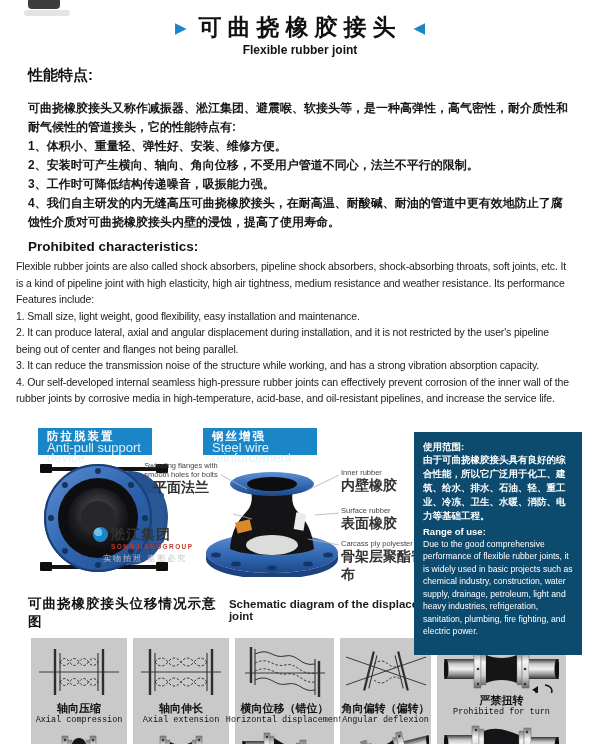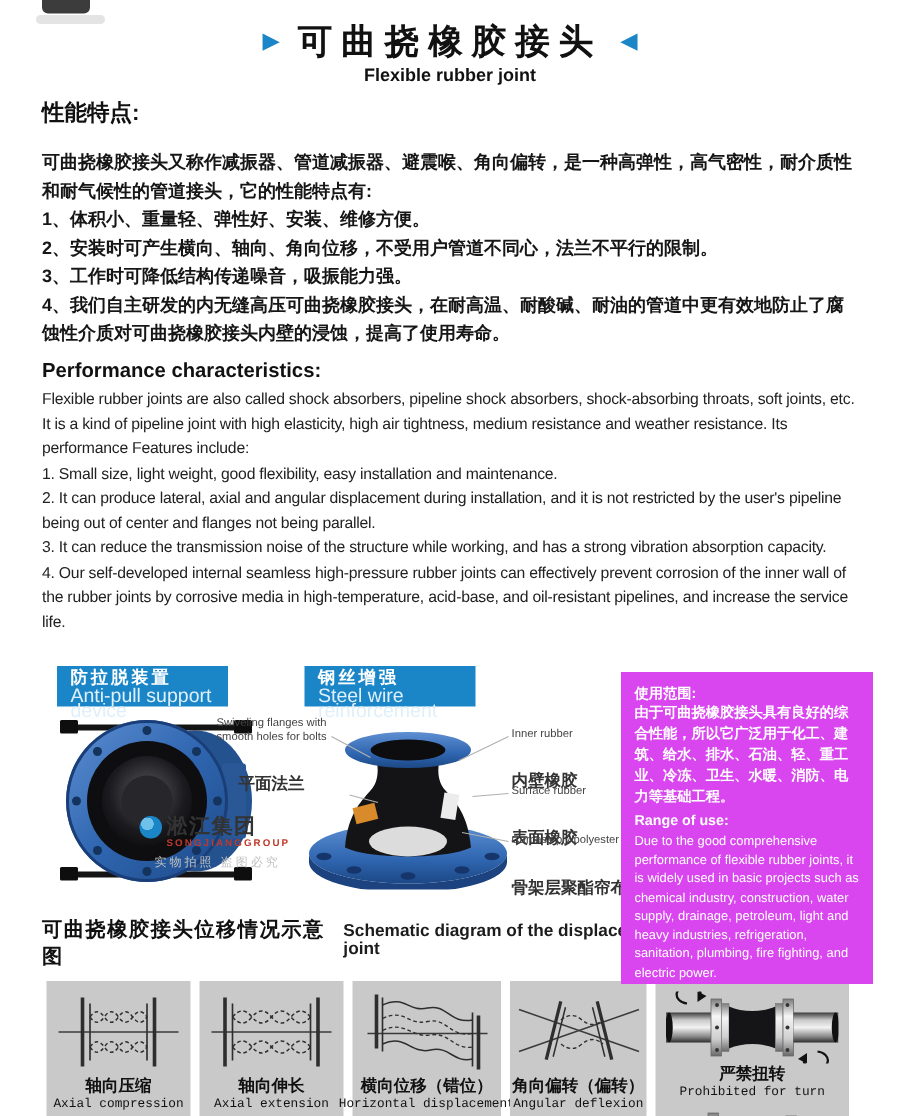--- a/index.html
+++ b/index.html
@@ -22,48 +22,48 @@
     padding-top:12px; display:flex; justify-content:center; align-items:center; gap:12px;
   }
   .title-arrow { color:#1a86c8; font-size:15px; line-height:1; }
   .title-zh { font-size:23px; font-weight:bold; letter-spacing:6px; color:#111; }
   .title-en { text-align:center; font-size:12px; font-weight:bold; color:#111; margin-top:0px; }
   
   .h-zh { margin:9px 28px 14px; font-size:15px; font-weight:bold; color:#111; }
   .p-zh { margin:3px 28px 0; font-size:12px; line-height:19px; color:#161616; font-weight:600; }
   .li-zh { margin:0 28px; font-size:12px; line-height:19px; color:#161616; font-weight:600; }
   .h-en { margin:7px 28px 2px; font-size:13.5px; font-weight:bold; color:#111; }
-  .p-en, .li-en { margin:0 24px 0 28px; font-size:10.5px; line-height:16.5px; color:#222; letter-spacing:-0.15px; }
+  .p-en, .li-en { margin:0 24px 0 16px; font-size:10.5px; line-height:16.5px; color:#222; letter-spacing:-0.15px; }
   .p-en { margin-top:4px; }
   
   .photo-band { position:relative; height:172px; margin-top:6px; }
   .badge {
     position:absolute; top:15px; width:114px; height:27px; background:#1a86c8;
     color:#fff; padding:2px 0 0 9px;
   }
   .badge-zh { font-size:11.5px; font-weight:bold; letter-spacing:2px; line-height:13px;font-family:Liberation Serif, serif; }
   .badge-en { font-size:13px; line-height:10px; color:#dff0fb; }
   .photo-svg { position:absolute; }
   .callout { position:absolute; text-align:center; }
   .callout .c-en { font-size:7.5px; line-height:9px; color:#444; }
-  .callout .c-zh { font-size:11px; font-weight:bold; color:#333; margin-top:20px; }
+  .callout .c-zh { font-size:14px; font-weight:bold; color:#333; margin-top:0; }
   .callout-r { text-align:left; }
   .watermark { position:absolute; left:93px; top:113px; width:95px; }
   .wm-row { display:flex; align-items:center; gap:3px; }
   .wm-logo {
     width:15px; height:15px; border-radius:50%;
     background:radial-gradient(circle at 35% 35%, #6fc1ea 0 30%, #1a86c8 31% 100%);
     flex:none;
   }
   .wm-zh { font-size:14px; font-weight:bold; color:#333; letter-spacing:1px; white-space:nowrap; }
   .wm-en { font-size:6.5px; font-weight:bold; color:#c0392b; letter-spacing:1.4px; margin-left:18px; margin-top:-1px; }
   .wm-note { font-size:8px; color:#c2c2c2; letter-spacing:2px; margin-left:10px; margin-top:3px; white-space:nowrap; }
   .range-box {
     position:absolute; left:414px; top:19px; width:168px; min-height:146px;
-    background:#d946ef; color:#fff; padding:8px 9px 2px;
+    background:#0c4a6e; color:#fff; padding:8px 9px 17px;
   }
   .range-h-zh { font-size:9.5px; font-weight:bold; line-height:13px; }
   .range-b-zh { font-size:9.5px; font-weight:bold; line-height:14px; }
   .range-h-en { font-size:9.5px; font-weight:bold; line-height:13px; margin-top:2px; }
   .range-b-en { font-size:8.6px; line-height:12.5px; }
   .band-overlay { position:absolute; inset:0; pointer-events:none; }
   
   .diagram-heading { display:flex; align-items:baseline; gap:8px; margin:10px 28px 0; }
   .dh-zh { font-size:13.5px; font-weight:bold; color:#111; letter-spacing:1px; }
   .dh-en { font-size:11.5px; font-weight:bold; color:#1c1c1c; }
@@ -117,27 +117,27 @@
 <div class="corner-fragment"></div>
 
 <div class="title-row">
   <span class="title-arrow">▶</span>
   <span class="title-zh">可曲挠橡胶接头</span>
   <span class="title-arrow">◀</span>
 </div>
 <div class="title-en">Flexible rubber joint</div>
 
 <h2 class="h-zh">性能特点:</h2>
-<p class="p-zh">可曲挠橡胶接头又称作减振器、管道减振器、避震喉、角向偏转，是一种高弹性，高气密性，耐介质性和耐气候性的管道接头，它的性能特点有:</p>
+<p class="p-zh">可曲挠橡胶接头又称作减振器、淞江集团、避震喉、软接头等，是一种高弹性，高气密性，耐介质性和耐气候性的管道接头，它的性能特点有:</p>
 <p class="li-zh">1、体积小、重量轻、弹性好、安装、维修方便。</p>
 <p class="li-zh">2、安装时可产生横向、轴向、角向位移，不受用户管道不同心，法兰不平行的限制。</p>
 <p class="li-zh">3、工作时可降低结构传递噪音，吸振能力强。</p>
 <p class="li-zh">4、我们自主研发的内无缝高压可曲挠橡胶接头，在耐高温、耐酸碱、耐油的管道中更有效地防止了腐蚀性介质对可曲挠橡胶接头内壁的浸蚀，提高了使用寿命。</p>
 
-<h2 class="h-en">Performance characteristics:</h2>
+<h2 class="h-en">Prohibited characteristics:</h2>
 <p class="p-en">Flexible rubber joints are also called shock absorbers, pipeline shock absorbers, shock-absorbing throats, soft joints, etc. It is a kind of pipeline joint with high elasticity, high air tightness, medium resistance and weather resistance. Its performance Features include:</p>
 <p class="li-en">1. Small size, light weight, good flexibility, easy installation and maintenance.</p>
 <p class="li-en">2. It can produce lateral, axial and angular displacement during installation, and it is not restricted by the user's pipeline being out of center and flanges not being parallel.</p>
 <p class="li-en">3. It can reduce the transmission noise of the structure while working, and has a strong vibration absorption capacity.</p>
 <p class="li-en">4. Our self-developed internal seamless high-pressure rubber joints can effectively prevent corrosion of the inner wall of the rubber joints by corrosive media in high-temperature, acid-base, and oil-resistant pipelines, and increase the service life.</p>
 
 <div class="photo-band">
 
   <div class="badge" style="left:38px">
     <div class="badge-zh">防拉脱装置</div>

